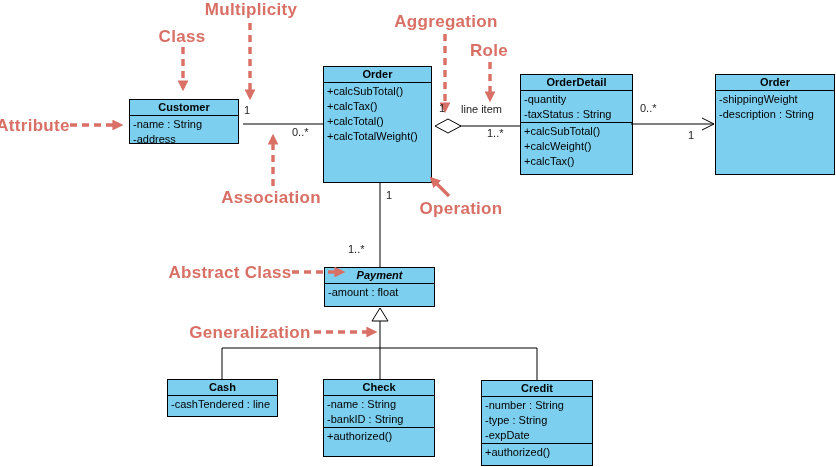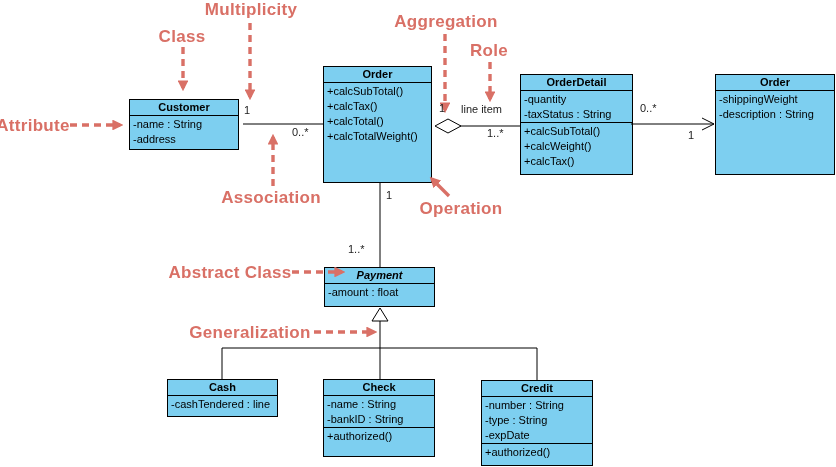--- a/index.html
+++ b/index.html
@@ -92,21 +92,21 @@
       <path class="redline dashed" d="M490,62 V99"></path>
       <path class="redline dashed" d="M70,125 H120"></path>
       <path class="redline dashed" d="M273,186 V137"></path>
       <path class="redline" d="M449,196 L432,179"></path>
       <path class="redline dashed" d="M292,272 H342"></path>
       <path class="redline dashed" d="M314,332 H374"></path>
     </g>
   </svg>
 
   <div id="classes">
-      <div class="uml-box" style="left: 129px; top: 99px; width: 110px; height: 51px;">
+      <div class="uml-box" style="left: 129px; top: 99px; width: 110px; height: 45px;">
         <div class="uml-title">Customer</div>
         <div class="uml-comp">
           <div class="uml-row">-name : String</div>
           <div class="uml-row">-address</div>
         </div>
       </div>
       <div class="uml-box" style="left: 323px; top: 66px; width: 109px; height: 117px;">
         <div class="uml-title">Order</div>
         <div class="uml-comp">
           <div class="uml-row">+calcSubTotal()</div>

